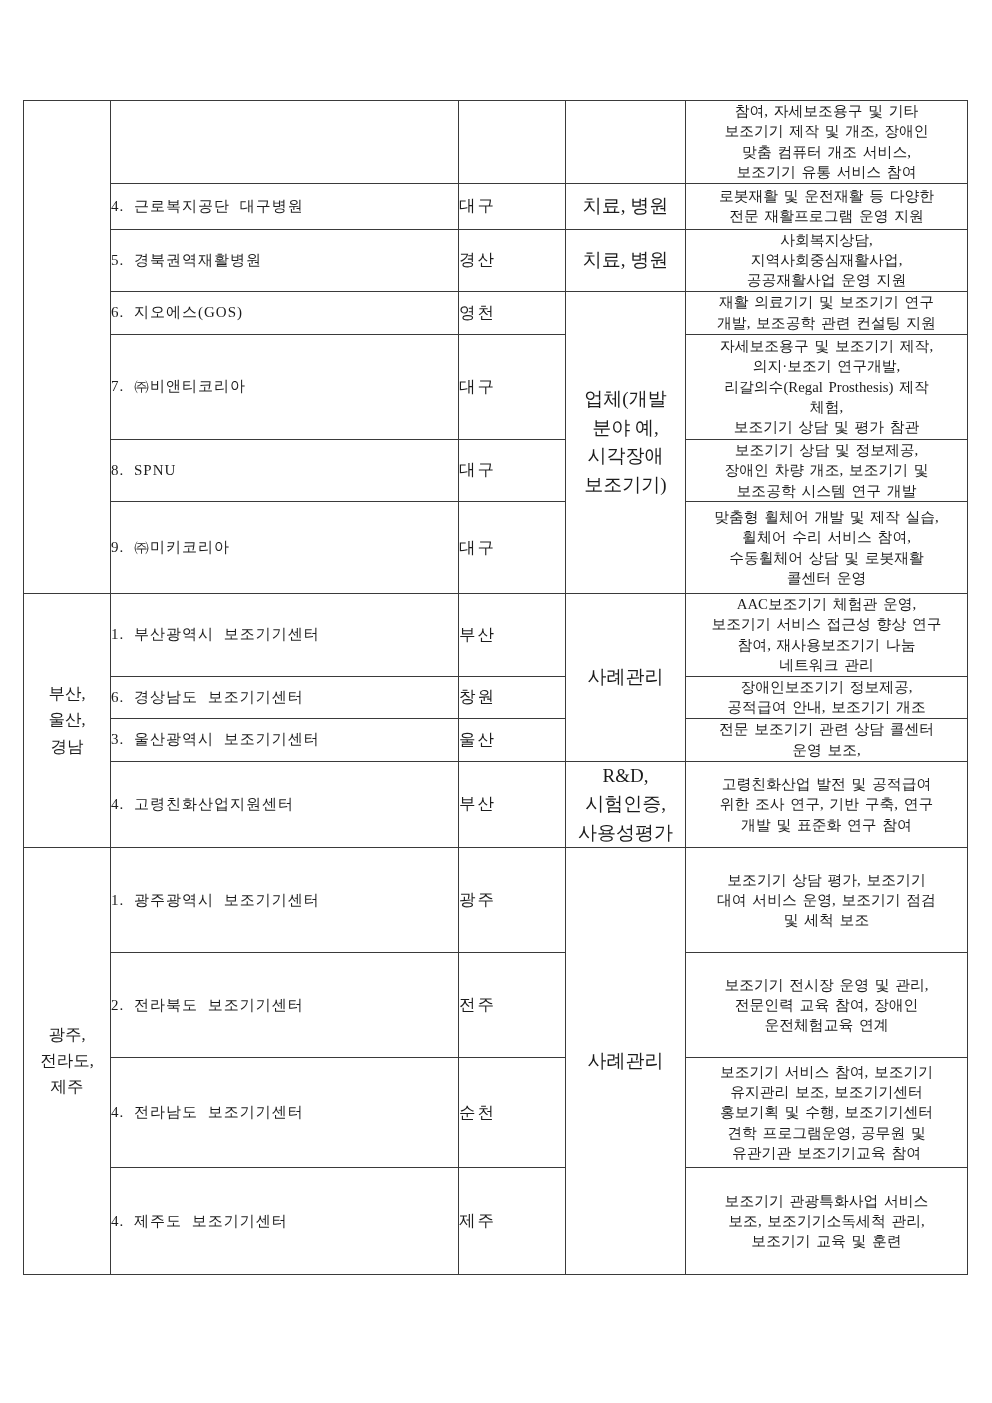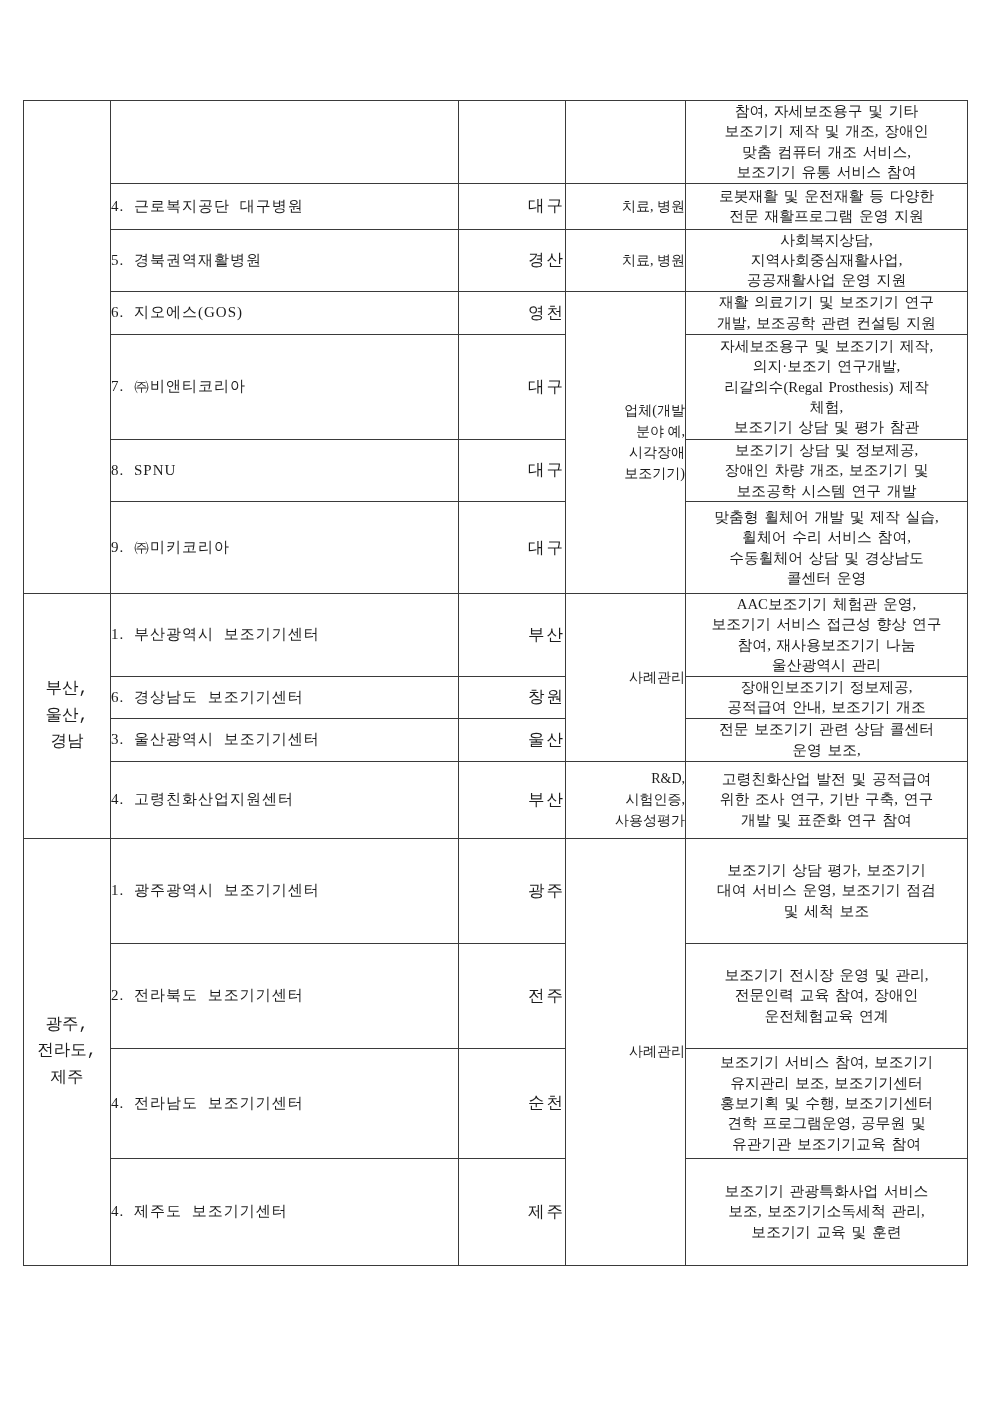--- a/index.html
+++ b/index.html
@@ -32,37 +32,36 @@
     border: 1.5px solid #3a3a3a;
     vertical-align: middle;
     overflow: hidden;
     padding: 0;
   }
   td.region {
     text-align: center;
     font-size: 16.5px;
     line-height: 1.6;
     white-space: pre-line;
-    font-family: Liberation Mono, monospace;
   }
   td.name {
     text-align: left;
     padding-left: 6px;
     font-size: 15px;
     letter-spacing: 1px;
     word-spacing: 5px;
   }
   td.city {
-    text-align: right;
+    text-align: left;
     font-size: 16.5px;
     letter-spacing: 2px;
   }
   td.cat {
-    text-align: right;
-    font-size: 14px;
+    text-align: center;
+    font-size: 19px;
     line-height: 1.5;
     white-space: pre-line;
   }
   td.desc {
     text-align: center;
     font-size: 14.8px;
     line-height: 1.38;
     white-space: pre-line;
     padding: 1px 2px;
     word-spacing: 2px;
@@ -131,35 +130,35 @@
         <td class="city">대구</td>
         <td class="desc">보조기기 상담 및 정보제공,
 장애인 차량 개조, 보조기기 및
 보조공학 시스템 연구 개발</td>
       </tr>
       <tr style="height:92px">
         <td class="name">9. ㈜미키코리아</td>
         <td class="city">대구</td>
         <td class="desc">맞춤형 휠체어 개발 및 제작 실습,
 휠체어 수리 서비스 참여,
-수동휠체어 상담 및 경상남도
+수동휠체어 상담 및 로봇재활
 콜센터 운영</td>
       </tr>
 
       <tr style="height:78px">
         <td class="region" rowspan="4">부산,
 울산,
 경남</td>
         <td class="name">1. 부산광역시 보조기기센터</td>
         <td class="city">부산</td>
         <td class="cat" rowspan="3">사례관리</td>
         <td class="desc">AAC보조기기 체험관 운영,
 보조기기 서비스 접근성 향상 연구
 참여, 재사용보조기기 나눔
-울산광역시 관리</td>
+네트워크 관리</td>
       </tr>
       <tr style="height:42px">
         <td class="name">6. 경상남도 보조기기센터</td>
         <td class="city">창원</td>
         <td class="desc">장애인보조기기 정보제공,
 공적급여 안내, 보조기기 개조</td>
       </tr>
       <tr style="height:43px">
         <td class="name">3. 울산광역시 보조기기센터</td>
         <td class="city">울산</td>

